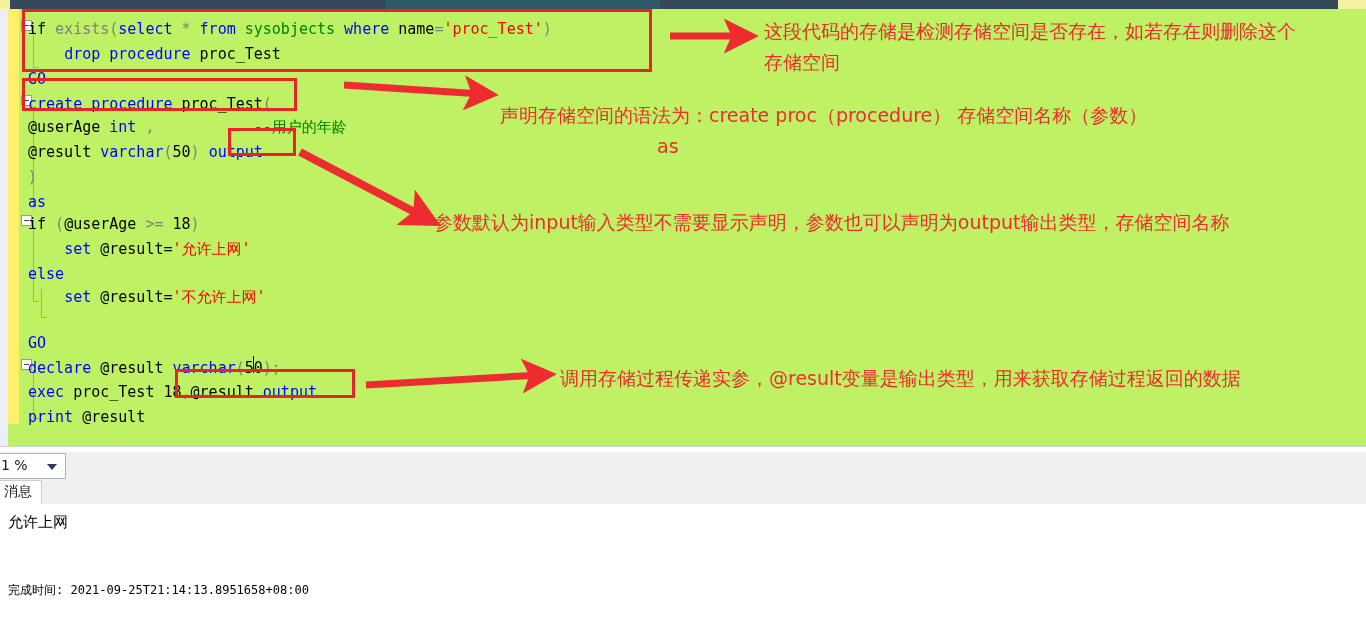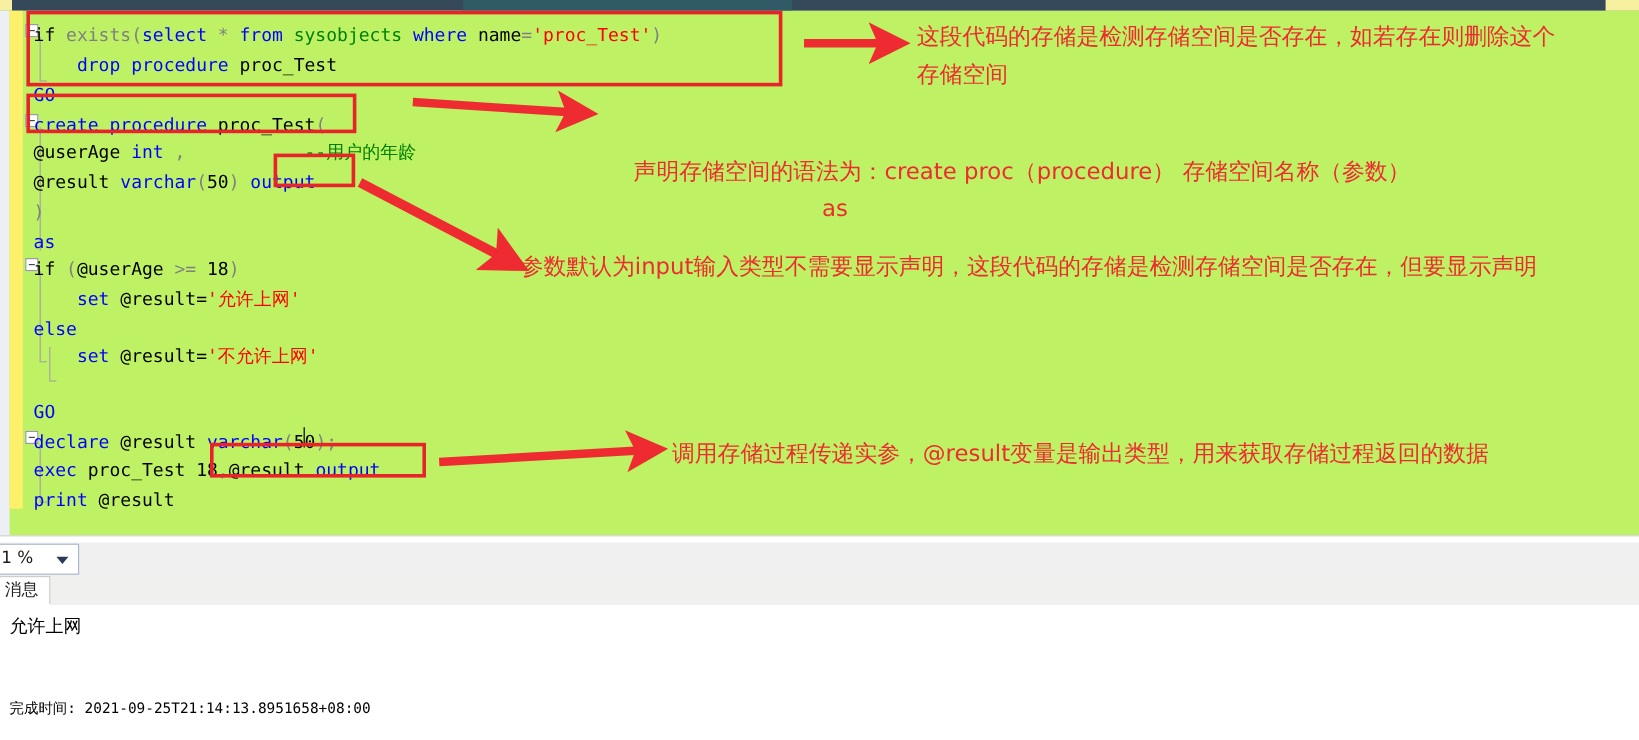--- a/index.html
+++ b/index.html
@@ -283,22 +283,22 @@
       <path d="M0,0 L5,2.5 L0,5 L1.1,2.5 z" fill="#ee2b30"></path>
     </marker>
   </defs>
   <line x1="670" y1="36" x2="742" y2="36" stroke="#ee2b30" stroke-width="7" marker-end="url(#ahead)"></line>
   <line x1="344" y1="85" x2="482" y2="94" stroke="#ee2b30" stroke-width="7" marker-end="url(#ahead)"></line>
   <line x1="300" y1="152" x2="424" y2="217" stroke="#ee2b30" stroke-width="8" marker-end="url(#ahead)"></line>
   <line x1="366" y1="385" x2="540" y2="375" stroke="#ee2b30" stroke-width="7" marker-end="url(#ahead)"></line>
 </svg>
 
 <div class="anno" style="left:764px; top:16px;"><div>这段代码的存储是检测存储空间是否存在，如若存在则删除这个</div><div>存储空间</div></div>
-<div class="anno" style="left:528px; top:100px;margin-top:28px;"><div>声明存储空间的语法为：create proc（procedure） 存储空间名称（参数）</div><div>                          as</div></div>
-<div class="anno" style="left:434px; top:207px;"><div>参数默认为input输入类型不需要显示声明，这段代码的存储是检测存储空间是否存在，但要显示声明</div></div>
+<div class="anno" style="left:500px; top:100px;"><div>声明存储空间的语法为：create proc（procedure） 存储空间名称（参数）</div><div>                          as</div></div>
+<div class="anno" style="left:434px; top:207px;"><div>参数默认为input输入类型不需要显示声明，参数也可以声明为output输出类型，存储空间名称</div></div>
 <div class="anno" style="left:560px; top:363px;"><div>调用存储过程传递实参，@result变量是输出类型，用来获取存储过程返回的数据</div></div>
 
 <div id="splitter"></div>
 <div id="zoom-bar">
   
 </div>
 <div id="zoom-combo">
   <span>1 %</span>
   <span id="zoom-combo-arrow"></span>
 </div>

